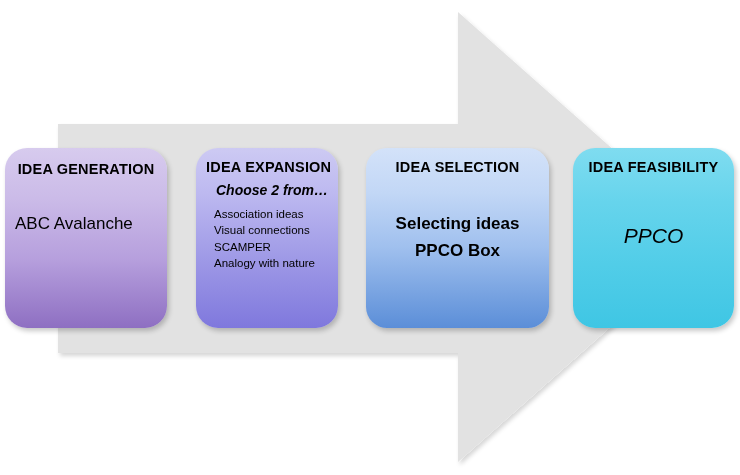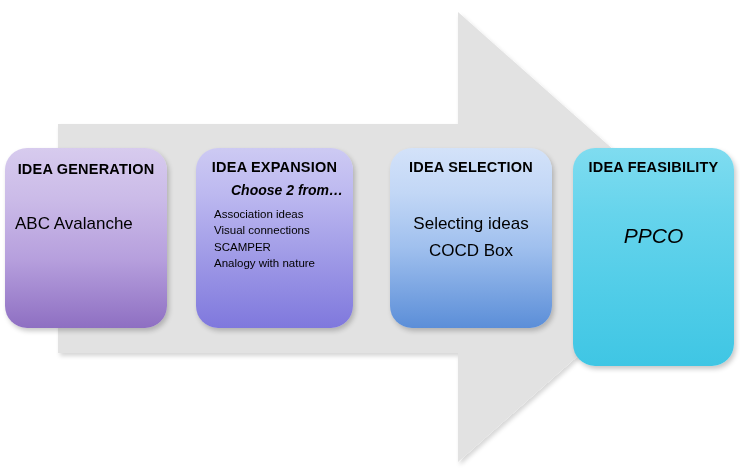--- a/index.html
+++ b/index.html
@@ -61,21 +61,21 @@
   #box-generation .stage-body {
     font-size: 17px;
     text-align: left;
     margin-top: 36px;
   }
 
   
   #box-expansion {
     left: 196px;
     top: 148px;
-    width: 157px;
+    width: 142px;
     height: 180px;
     background: linear-gradient(to bottom, #cdcaf3 0%, #bdb9f0 25%, #a49fe8 55%, #7f78dd 100%);
   }
   #box-expansion .stage-subtitle {
     font-style: italic;
     font-weight: bold;
     font-size: 14px;
     color: #000;
     margin: 2px 0 8px 8px;
     text-align: right;
@@ -88,39 +88,41 @@
   #box-expansion .technique-list li {
     font-size: 11.5px;
     line-height: 16.5px;
     color: #000;
     text-align: left;
     white-space: nowrap;
   }
 
   
   #box-selection {
-    left: 390px;
+    left: 366px;
     top: 148px;
-    width: 162px;
+    width: 183px;
     height: 180px;
     background: linear-gradient(to bottom, #d3e2f9 0%, #c2d7f6 25%, #a0c0ee 55%, #5b8ed8 100%);
+    border-radius: 21px;
   }
   #box-selection .stage-body {
     font-size: 17px;
     text-align: center;
     margin-top: 34px;
     line-height: 27px;
+    font-weight: bold;
   }
 
   
   #box-feasibility {
     left: 573px;
     top: 148px;
     width: 161px;
-    height: 218px;
+    height: 180px;
     background: linear-gradient(to bottom, #7fdcf0 0%, #66d4ec 30%, #51cde8 65%, #3fc6e4 100%);
   }
   #box-feasibility .stage-body {
     font-size: 21px;
     text-align: center;
     margin-top: 48px;
     font-style: italic;
   }
 </style>
 </head>
@@ -150,21 +152,21 @@
       <li>Visual connections</li>
       <li>SCAMPER</li>
       <li>Analogy with nature</li>
     </ul>
   </div>
 
   <div class="stage-box" id="box-selection">
     <div class="stage-title">IDEA SELECTION</div>
     <div class="stage-body">
       <div>Selecting ideas</div>
-      <div>COCD Box</div>
+      <div>PPCO Box</div>
     </div>
   </div>
 
   <div class="stage-box" id="box-feasibility">
     <div class="stage-title">IDEA FEASIBILITY</div>
     <div class="stage-body">PPCO</div>
   </div>
 
 </div>
 

